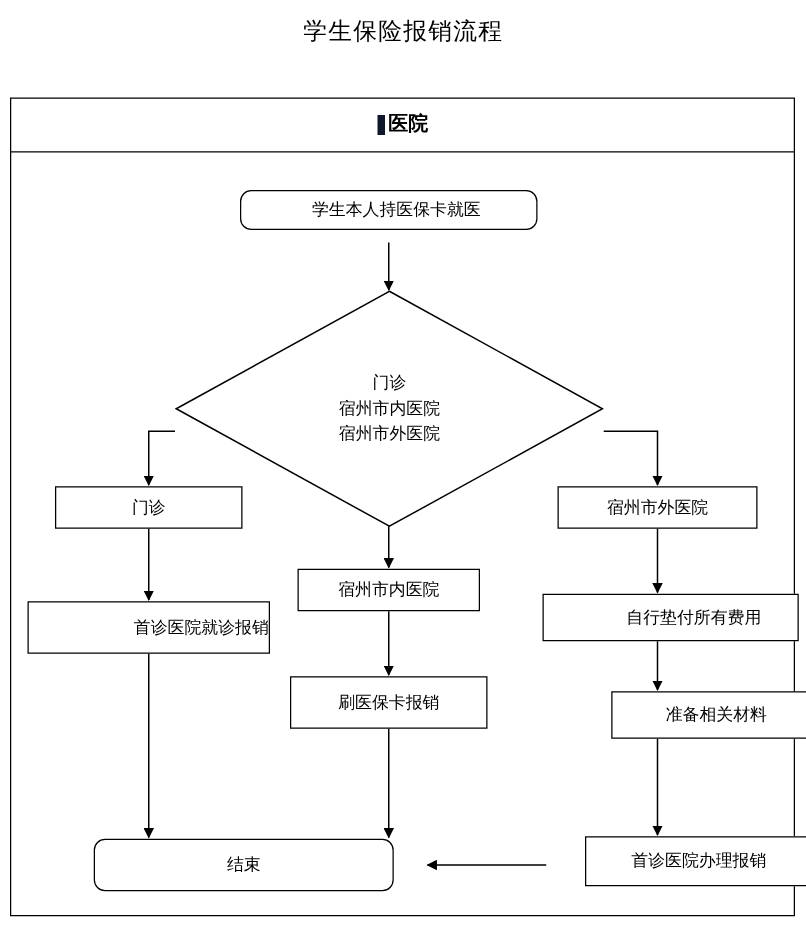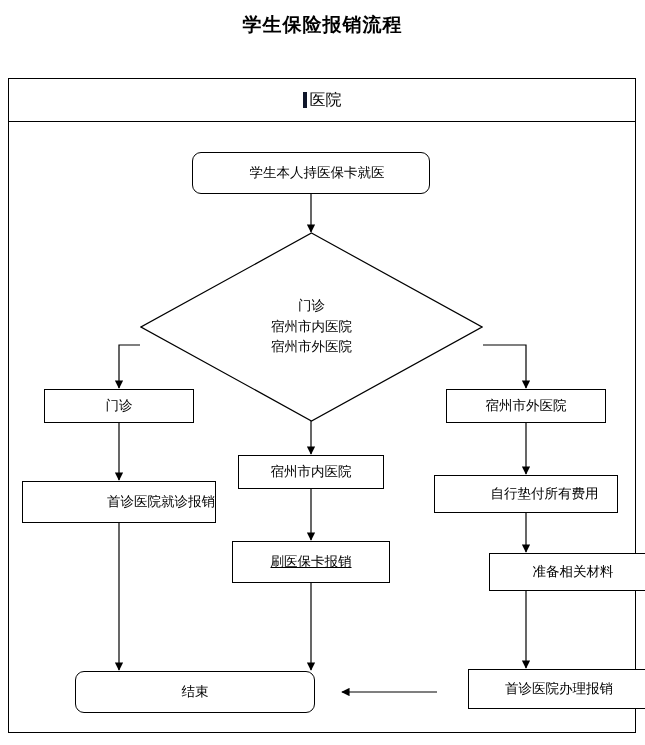--- a/index.html
+++ b/index.html
@@ -15,21 +15,21 @@
     position: relative;
     overflow: hidden;
   }
   #title {
     position: absolute;
     left: 0;
     top: 12px;
     width: 645px;
     text-align: center;
     font-size: 19px;
-    font-weight: bold;
+    font-weight: normal;
     letter-spacing: 1px;
   }
   #frame {
     position: absolute;
     left: 8px;
     top: 78px;
     width: 628px;
     height: 655px;
     border: 1px solid #000000;
     box-sizing: border-box;
@@ -41,22 +41,22 @@
     width: 628px;
     height: 44px;
     border-bottom: 1px solid #000000;
     box-sizing: border-box;
     display: flex;
     align-items: center;
     justify-content: center;
   }
   #lane-header .lane-label {
     font-size: 16px;
-    font-weight: normal;
-    border-left: 4px solid #0f172a;
+    font-weight: bold;
+    border-left: 6px solid #0f172a;
     padding-left: 3px;
     line-height: 1;
   }
   .node {
     position: absolute;
     box-sizing: border-box;
     border: 1px solid #000000;
     background: #ffffff;
     display: flex;
     align-items: center;
@@ -136,21 +136,21 @@
 
   <line x1="526" y1="422" x2="526" y2="474" stroke="#000" stroke-width="1.2" marker-end="url(#arrow)"></line>
 
   <line x1="526" y1="512" x2="526" y2="552" stroke="#000" stroke-width="1.2" marker-end="url(#arrow)"></line>
 
   <line x1="526" y1="590" x2="526" y2="668" stroke="#000" stroke-width="1.2" marker-end="url(#arrow)"></line>
 
   <line x1="437" y1="692" x2="342" y2="692" stroke="#000" stroke-width="1.2" marker-end="url(#arrow)"></line>
 </svg>
 
-<div class="node rounded" style="left:192px; top:152px; width:238px; height:42px;padding-left:12px;">
+<div class="node rounded" style="left:192px; top:152px; width:238px; height:32px;padding-left:12px;">
   <span>学生本人持医保卡就医</span>
 </div>
 
 <div class="diamond-wrap" style="left:140px; top:232px; width:343px; height:190px;">
   <svg width="343" height="190" viewBox="0 0 343 190">
     <polygon points="171.5,1 342,95 171.5,189 1,95" fill="#ffffff" stroke="#000000" stroke-width="1.2"></polygon>
   </svg>
   <div class="diamond-text">
     <span>门诊</span>
     <span>宿州市内医院</span>
@@ -163,29 +163,29 @@
 </div>
 
 <div class="node" style="left:22px; top:481px; width:194px; height:42px;justify-content:flex-end;">
   <span>首诊医院就诊报销</span>
 </div>
 
 <div class="node" style="left:238px; top:455px; width:146px; height:34px;">
   <span>宿州市内医院</span>
 </div>
 
-<div class="node" style="left:232px; top:541px; width:158px; height:42px;text-decoration:underline;">
+<div class="node" style="left:232px; top:541px; width:158px; height:42px;">
   <span>刷医保卡报销</span>
 </div>
 
 <div class="node" style="left:446px; top:389px; width:160px; height:34px;">
   <span>宿州市外医院</span>
 </div>
 
-<div class="node" style="left:434px; top:475px; width:184px; height:38px;padding-left:37px;">
+<div class="node" style="left:434px; top:475px; width:205px; height:38px;padding-left:37px;">
   <span>自行垫付所有费用</span>
 </div>
 
 <div class="node" style="left:442px; top:553px; width:168px; height:38px;margin-left:47px;">
   <span>准备相关材料</span>
 </div>
 
 <div class="node" style="left:436px; top:669px; width:182px; height:40px;margin-left:32px;">
   <span>首诊医院办理报销</span>
 </div>

